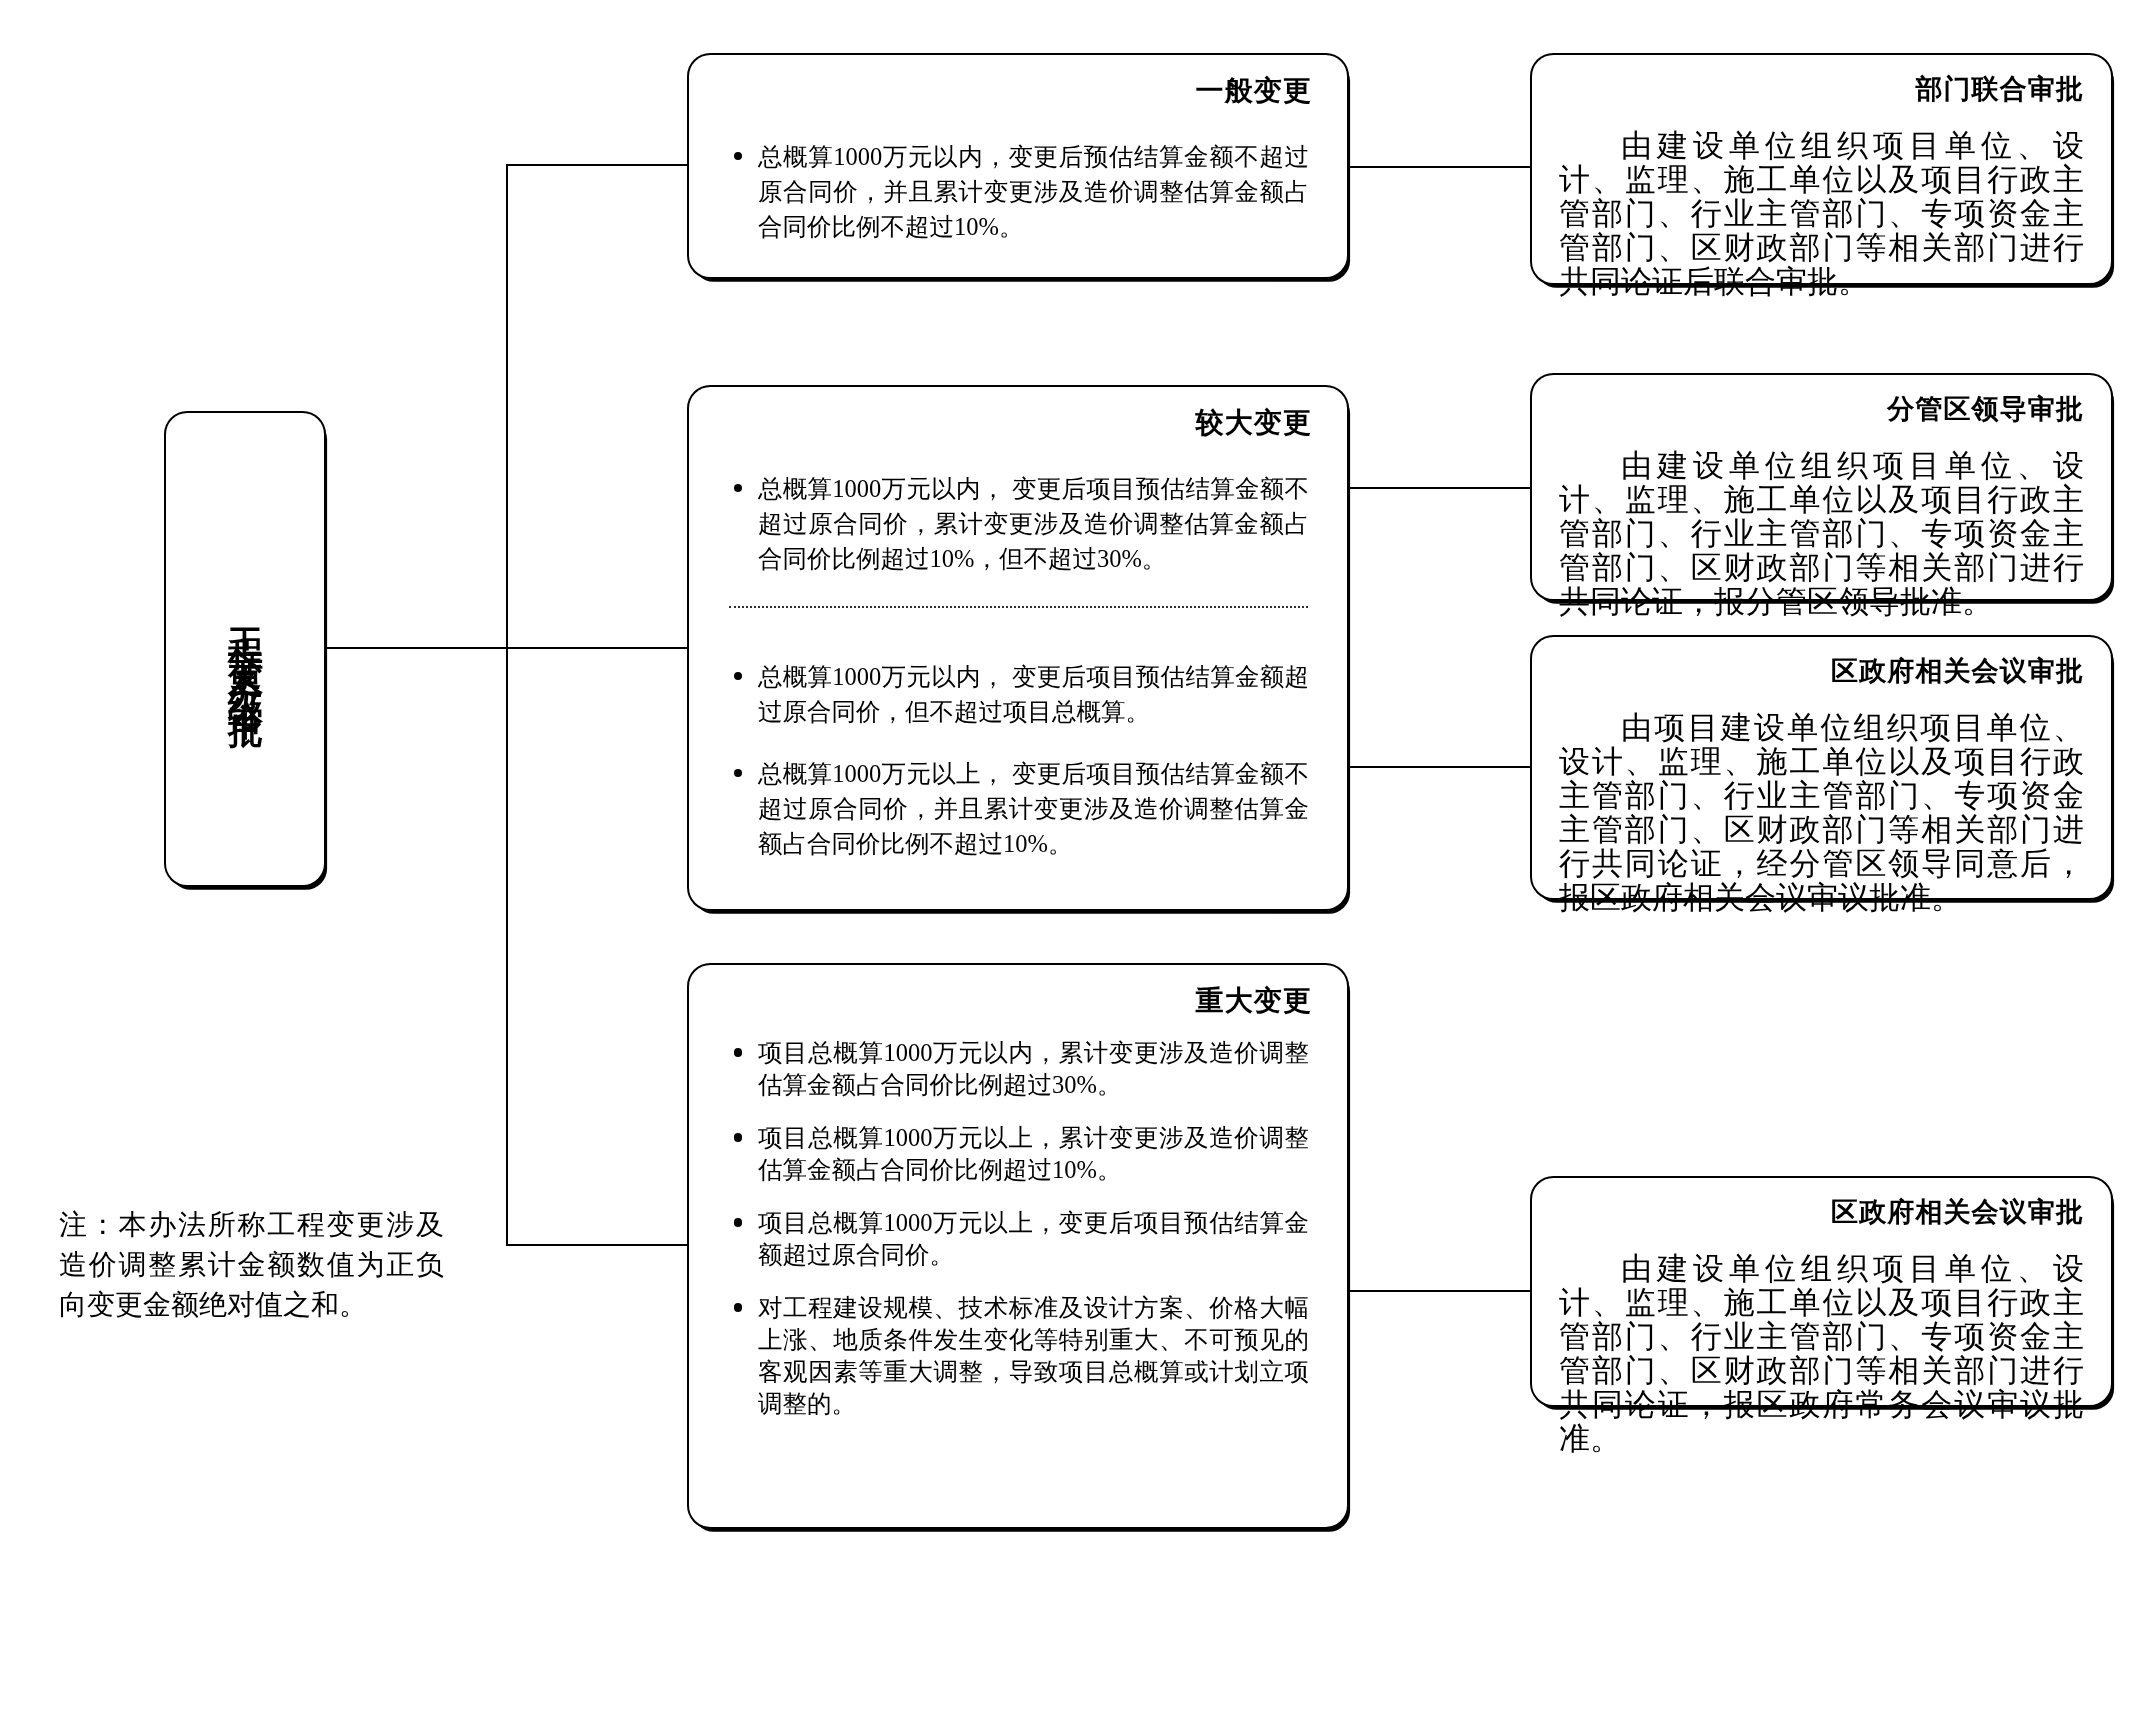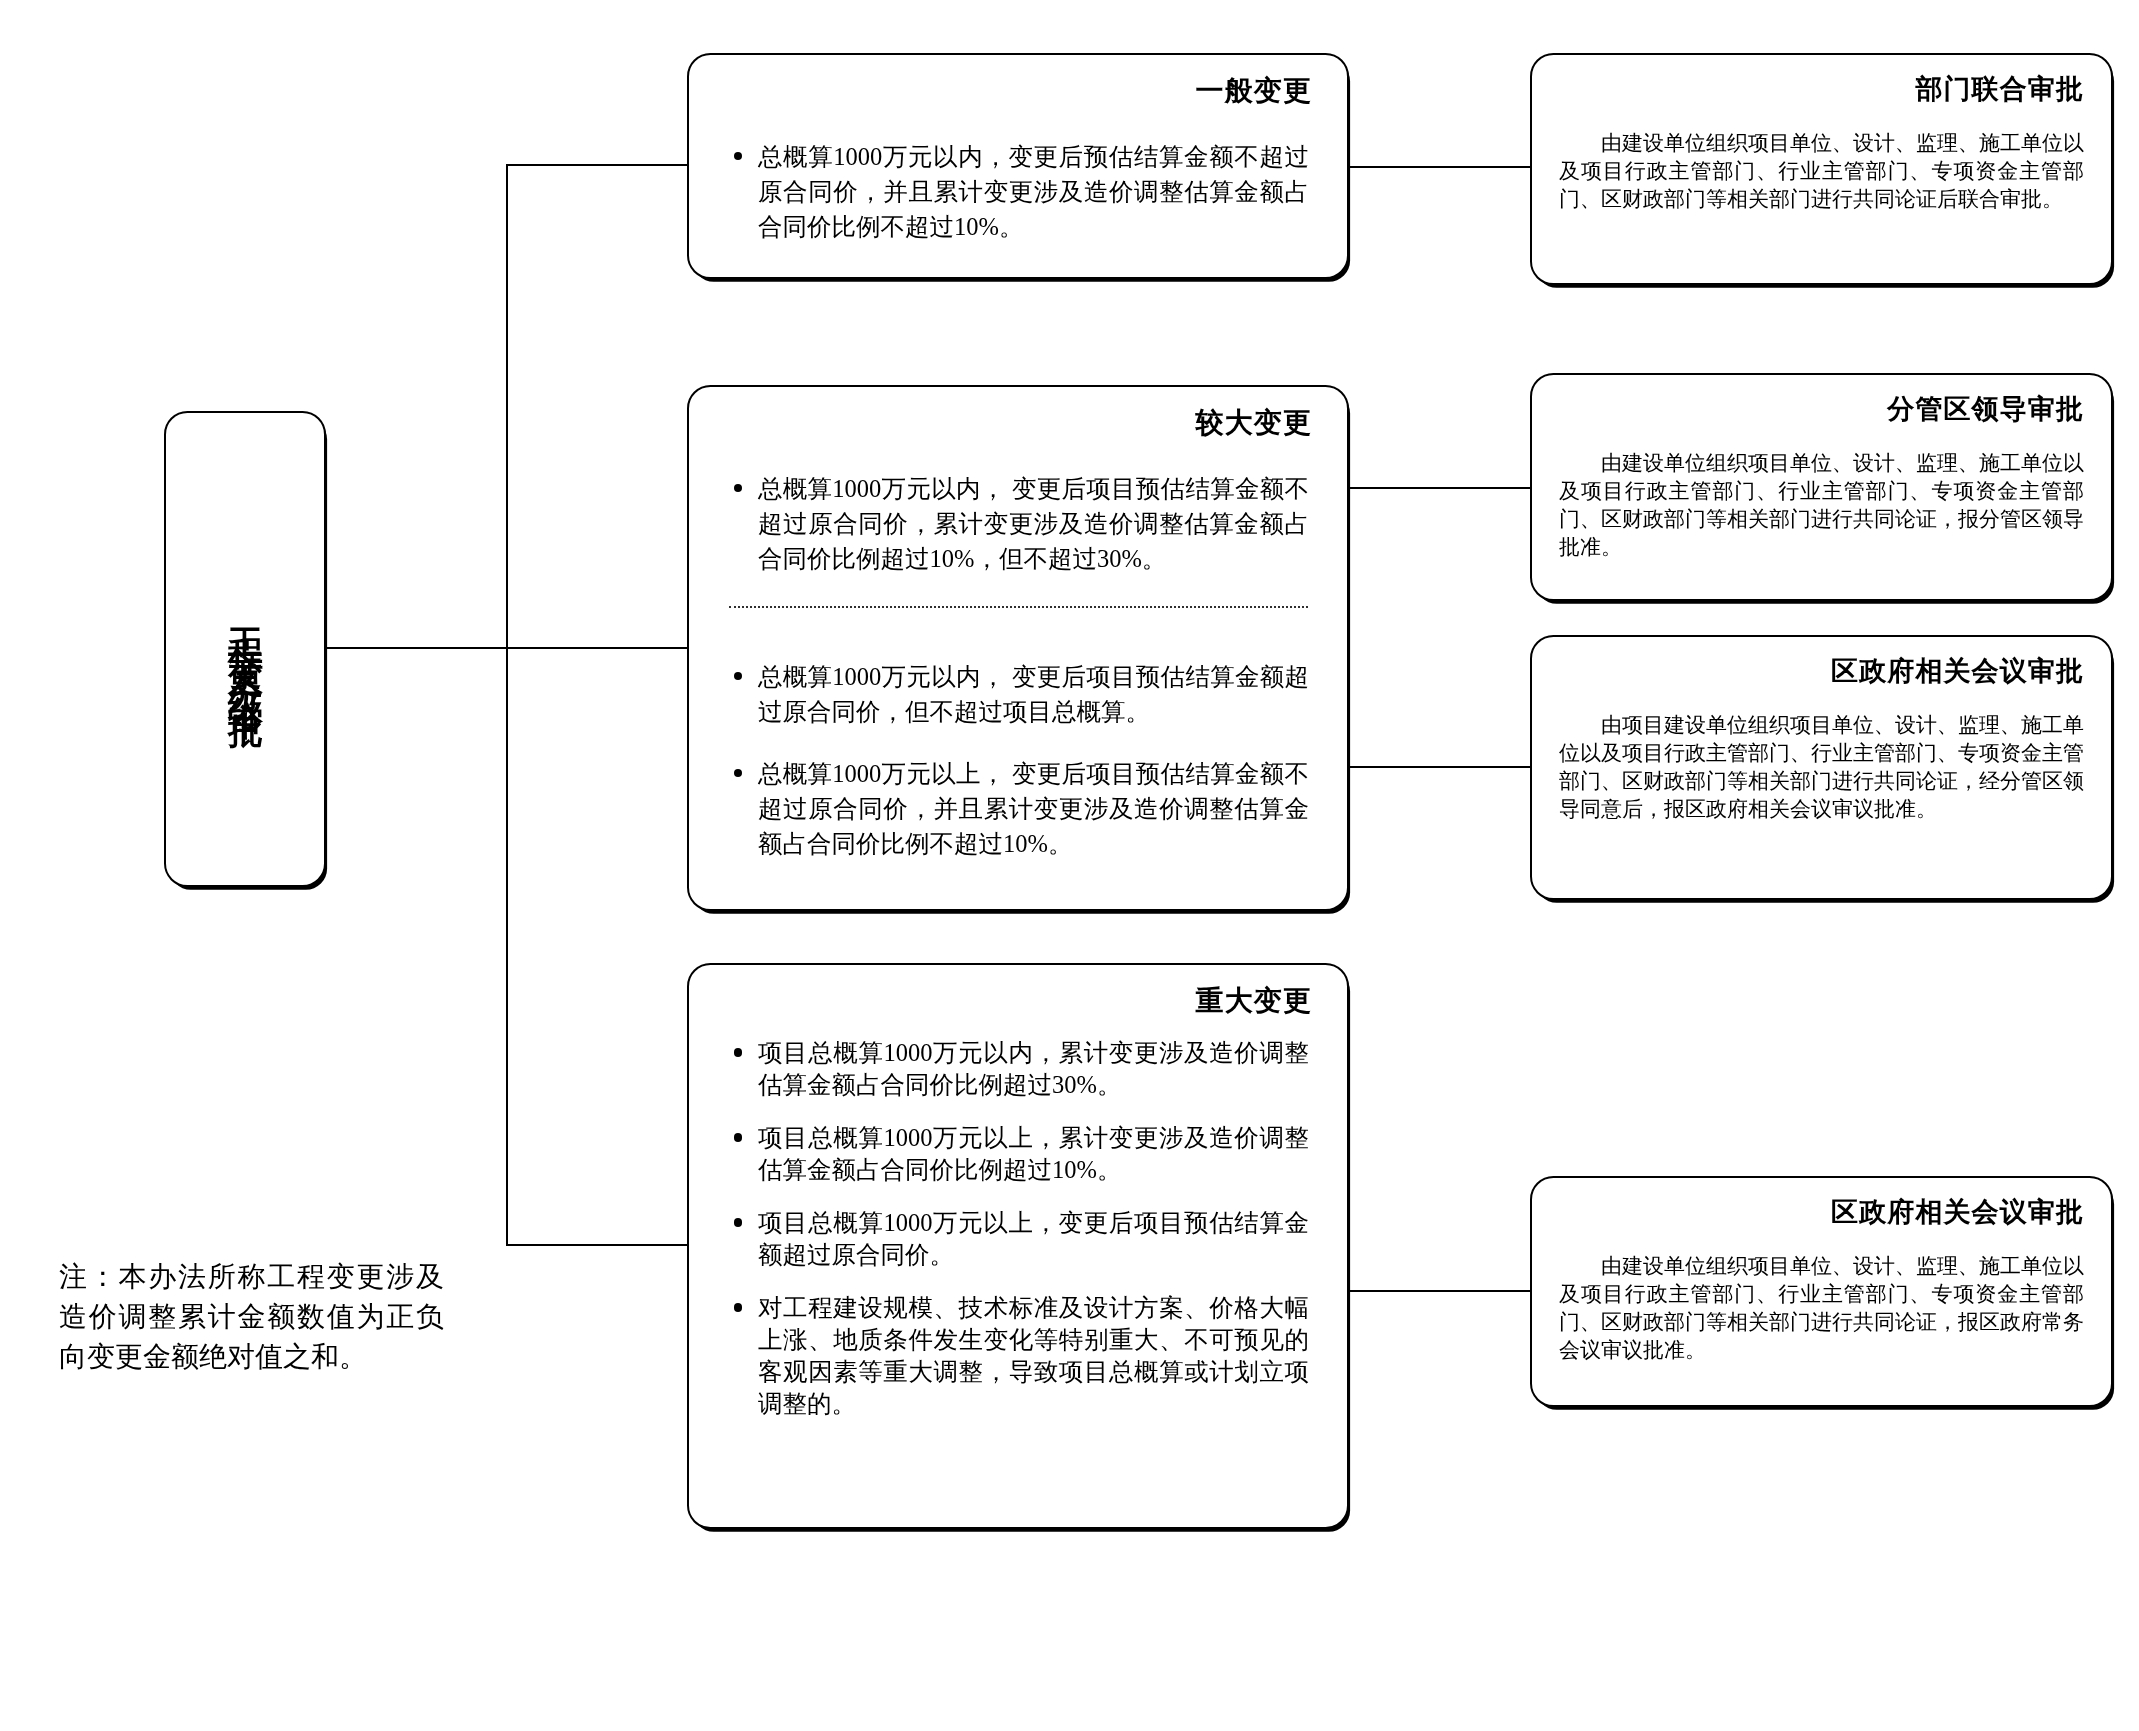--- a/index.html
+++ b/index.html
@@ -55,40 +55,40 @@
   #box-grand .box-title{margin-bottom:18px;}
   .dotted-divider{
     border:none;border-top:2.2px dotted #2f2f2f;
     height:0;margin:30px 4.5px 51px 4.5px;
   }
   
   .right{padding:14.5px 27px 13.4px 27px;}
   .right .box-title{font-size:27px;margin:0 0 22px 0;}
   .right p{
     margin:0;
-    font-size:21px;
-    line-height:28px;
+    font-size:31px;
+    line-height:34px;
     text-align:justify;
     text-indent:2em;
   }
   
   #box-root{
     display:flex;align-items:center;justify-content:center;
   }
   #box-root .vertical-title{
     writing-mode:vertical-rl;
     text-orientation:upright;
     font-weight:700;
     font-size:35px;
     letter-spacing:12.3px;
     line-height:1;
   }
   
   #note{
-    position:absolute;left:59px;top:1257px;width:385px;
+    position:absolute;left:59px;top:1205px;width:385px;
     font-size:28px;line-height:40px;
     text-align:justify;
   }
   
   #caption{
     position:absolute;left:687px;top:1632px;width:662px;
     text-align:center;
     font-weight:700;
     font-size:37px;
     letter-spacing:1.7px;

